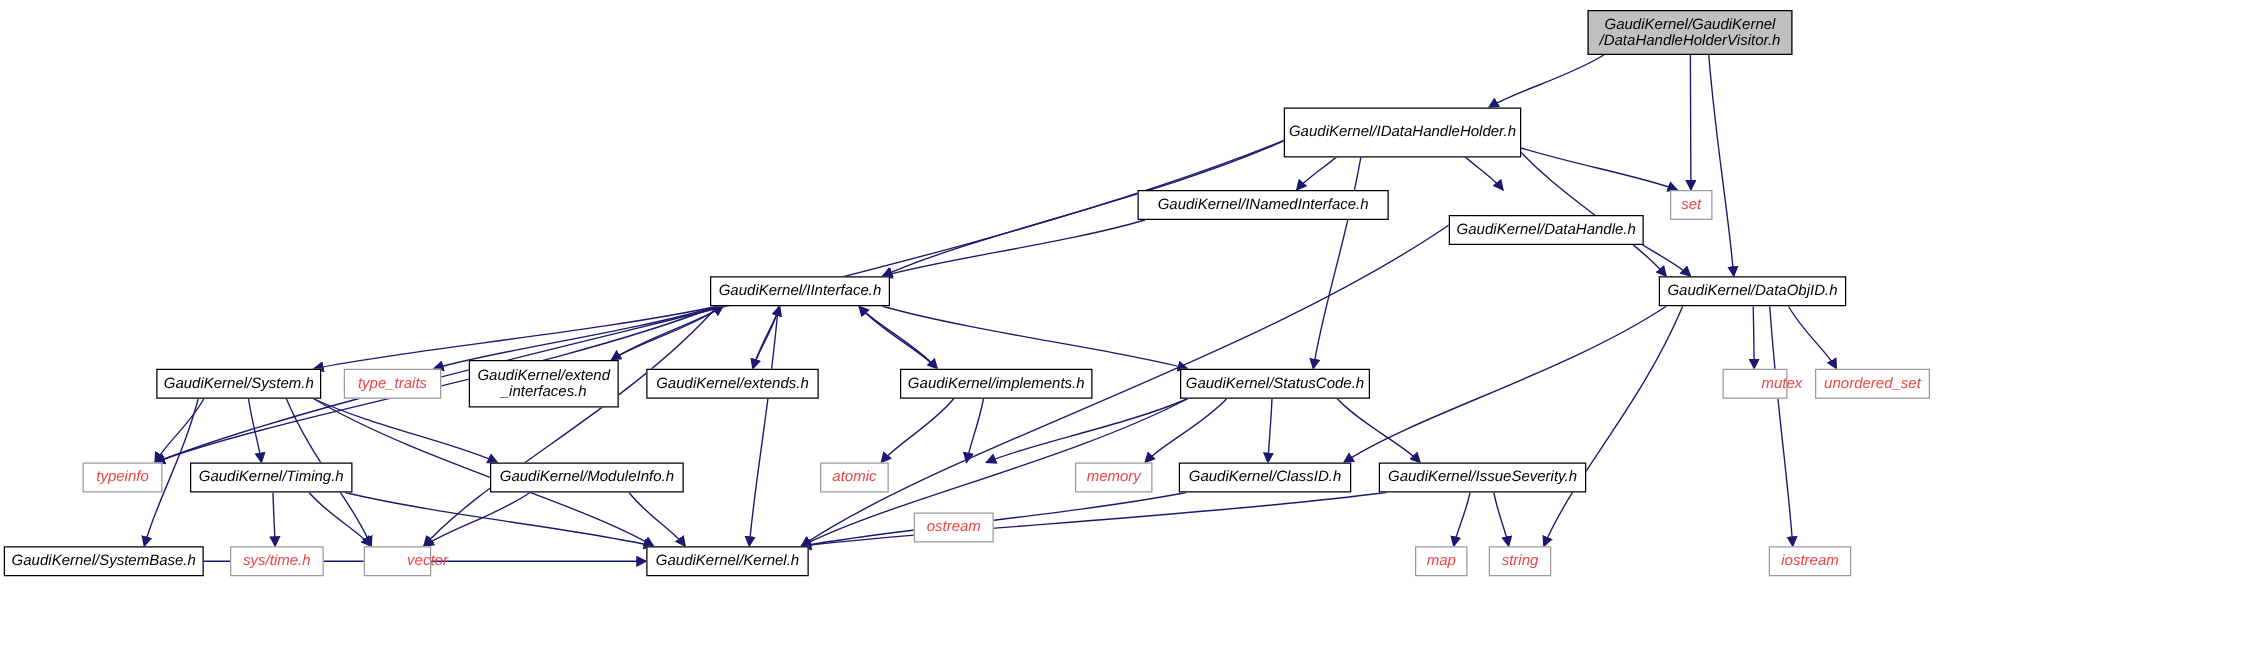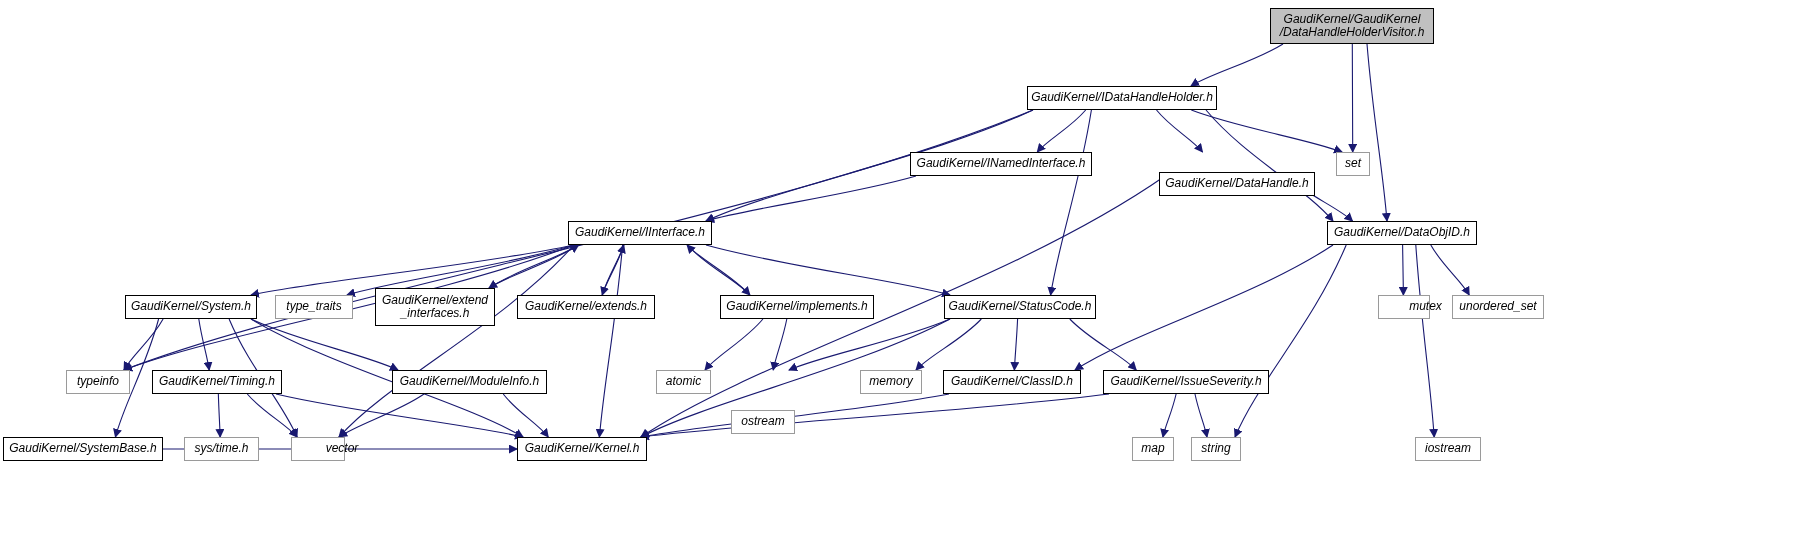--- a/index.html
+++ b/index.html
@@ -3,21 +3,21 @@
 <meta charset="utf-8">
 <style>
   html,body{margin:0;padding:0;background:#ffffff;}
   #canvas{position:relative;width:1794px;height:536px;background:#ffffff;
           font-family:"Liberation Sans","DejaVu Sans",sans-serif;overflow:hidden;}
   #edges{position:absolute;left:0;top:0;width:1794px;height:536px;}
   .node{position:absolute;box-sizing:border-box;display:flex;align-items:center;
         justify-content:center;text-align:center;line-height:1.12;
         font-size:12px;color:#000000;white-space:pre;background:#ffffff;font-style:italic;}
   .node.user{border:1px solid #000000;}
-  .node.sys{border:1px solid #9a9a9a;color:#000000;}
+  .node.sys{border:1px solid #9a9a9a;color:#ef4444;}
   .node.root{border:1px solid #000000;background:#c0c0c0;}
 </style>
 </head>
 <body>
 
 <div id="canvas">
   <svg id="edges" xmlns="http://www.w3.org/2000/svg" viewBox="0 0 1794 536">
     <defs>
       <marker id="ah" markerWidth="9" markerHeight="9" refX="8" refY="4.5" orient="auto" markerUnits="userSpaceOnUse">
         <path d="M0,0 L9,4.5 L0,9 z" fill="#191970"></path>
@@ -75,22 +75,22 @@
         <path d="M949,394 C854.444,412.06 708.76,424.1 641,437"></path>
         <path d="M1176.1,394 C1172.0476,412.06 1165.804,424.1 1162.9,437"></path>
         <path d="M1195,394 C1198.684,412.06 1204.36,424.1 1207,437"></path>
         <path d="M1109,394 C967.46,412.06 743.96,424.1 641,437"></path>
         <path d="M163,449 C271.678,449 439.12,449 517,449"></path>
       </g>
   </svg>
   <div id="nodes-layer">
       <div class="node root" style="left: 1270px; top: 8px; width: 164px; height: 36px;">GaudiKernel/GaudiKernel
 /DataHandleHolderVisitor.h</div>
-      <div class="node user" style="left: 1027px; top: 86px; width: 190px; height: 24px;">GaudiKernel/IDataHandleHolder.h</div>
-      <div class="node user" style="left: 910px; top: 152px; width: 182px; height: 24px;">GaudiKernel/INamedInterface.h</div>
+      <div class="node user" style="left: 1027px; top: 86px; width: 190px; height: 40px;">GaudiKernel/IDataHandleHolder.h</div>
+      <div class="node user" style="left: 910px; top: 152px; width: 201px; height: 24px;">GaudiKernel/INamedInterface.h</div>
       <div class="node user" style="left: 1159px; top: 152px; width: 156px; height: 24px; margin-top: 20px;">GaudiKernel/DataHandle.h</div>
       <div class="node sys" style="left: 1336px; top: 152px; width: 34px; height: 24px;">set</div>
       <div class="node user" style="left: 568px; top: 221px; width: 144px; height: 24px;">GaudiKernel/IInterface.h</div>
       <div class="node user" style="left: 1327px; top: 221px; width: 150px; height: 24px;">GaudiKernel/DataObjID.h</div>
       <div class="node user" style="left: 125px; top: 295px; width: 132px; height: 24px;">GaudiKernel/System.h</div>
       <div class="node sys" style="left: 275px; top: 295px; width: 78px; height: 24px;">type_traits</div>
       <div class="node user" style="left: 375px; top: 288px; width: 120px; height: 38px;">GaudiKernel/extend
 _interfaces.h</div>
       <div class="node user" style="left: 517px; top: 295px; width: 138px; height: 24px;">GaudiKernel/extends.h</div>
       <div class="node user" style="left: 720px; top: 295px; width: 154px; height: 24px;">GaudiKernel/implements.h</div>

